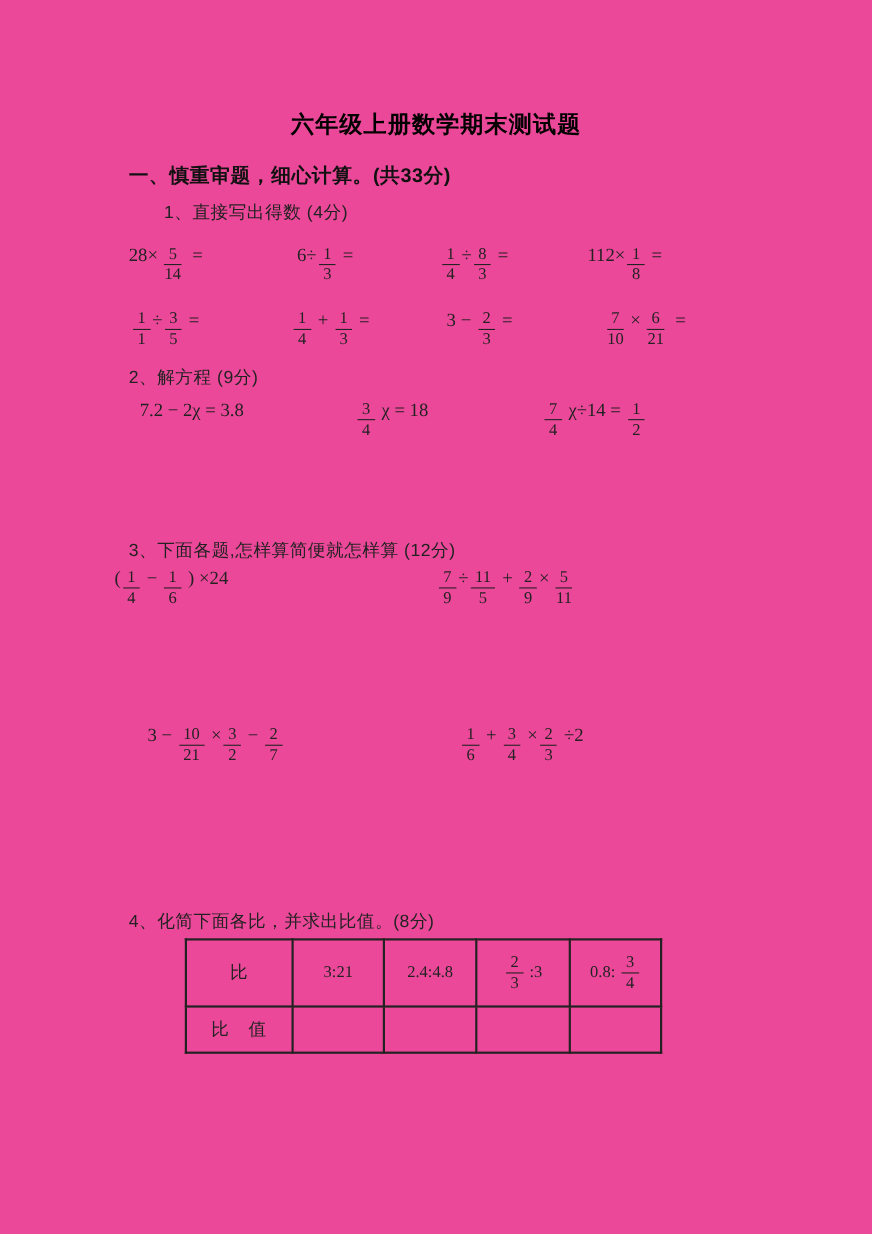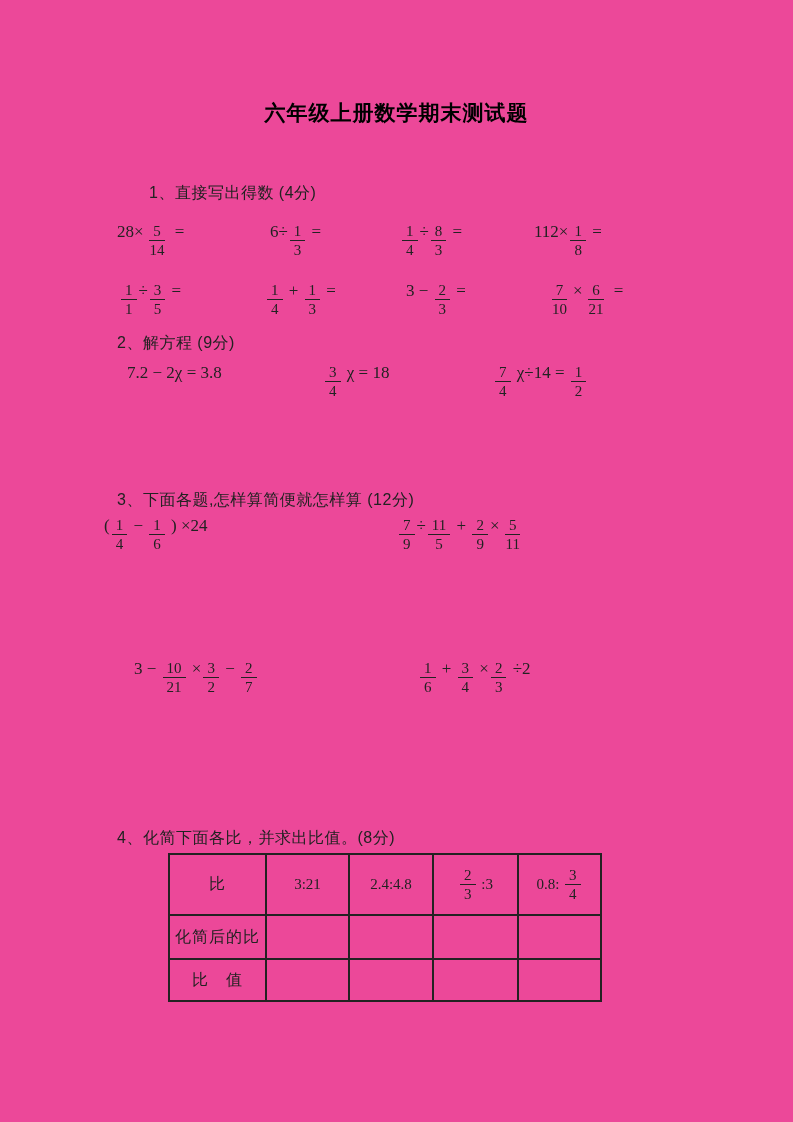--- a/index.html
+++ b/index.html
@@ -61,20 +61,21 @@
     font-size:15px;color:#222;white-space:pre;
   }
 </style>
 </head>
 <body>
 
 <div class="page">
 
   <div class="doc-title">六年级上册数学期末测试题</div>
 
+  <div class="sec-heading">一、慎重审题，细心计算。(共33分)</div>
 
   <div class="q-label" style="left:117px;top:183px;margin-left:32px;">1、直接写出得数 (4分)</div>
   <div class="math" style="left:117px;top:222px;"><span class="mtxt">28×</span><span class="frac"><span class="num">5</span><span class="den">14</span></span><span class="mtxt"> =</span></div>
   <div class="math" style="left:270px;top:222px;"><span class="mtxt">6÷</span><span class="frac"><span class="num">1</span><span class="den">3</span></span><span class="mtxt"> =</span></div>
   <div class="math" style="left:400px;top:222px;"><span class="frac"><span class="num">1</span><span class="den">4</span></span><span class="mtxt">÷</span><span class="frac"><span class="num">8</span><span class="den">3</span></span><span class="mtxt"> =</span></div>
   <div class="math" style="left:534px;top:222px;"><span class="mtxt">112×</span><span class="frac"><span class="num">1</span><span class="den">8</span></span><span class="mtxt"> =</span></div>
   <div class="math" style="left:119px;top:281px;"><span class="frac"><span class="num">1</span><span class="den">1</span></span><span class="mtxt">÷</span><span class="frac"><span class="num">3</span><span class="den">5</span></span><span class="mtxt"> =</span></div>
   <div class="math" style="left:265px;top:281px;"><span class="frac"><span class="num">1</span><span class="den">4</span></span><span class="mtxt"> + </span><span class="frac"><span class="num">1</span><span class="den">3</span></span><span class="mtxt"> =</span></div>
   <div class="math" style="left:406px;top:281px;"><span class="mtxt">3 − </span><span class="frac"><span class="num">2</span><span class="den">3</span></span><span class="mtxt"> =</span></div>
   <div class="math" style="left:546px;top:281px;"><span class="frac"><span class="num">7</span><span class="den">10</span></span><span class="mtxt">×</span><span class="frac"><span class="num">6</span><span class="den">21</span></span><span class="mtxt"> =</span></div>
@@ -111,29 +112,20 @@
       <td>
             <div class="cellmath"><span class="mtxt">2.4:4.8</span></div>
           </td>
       <td>
             <div class="cellmath"><span class="frac"><span class="num">2</span><span class="den">3</span></span><span class="mtxt"> :3</span></div>
           </td>
       <td>
             <div class="cellmath"><span class="mtxt">0.8: </span><span class="frac"><span class="num">3</span><span class="den">4</span></span></div>
           </td>
     </tr>
-    <tr style="height:44px">
-      <td>
-            <div class="lbl">化简后的比</div>
-          </td>
-      <td></td>
-      <td></td>
-      <td></td>
-      <td></td>
-    </tr>
     <tr style="height:42px">
       <td>
             <div class="lbl">比　值</div>
           </td>
       <td></td>
       <td></td>
       <td></td>
       <td></td>
     </tr>
   </tbody>

